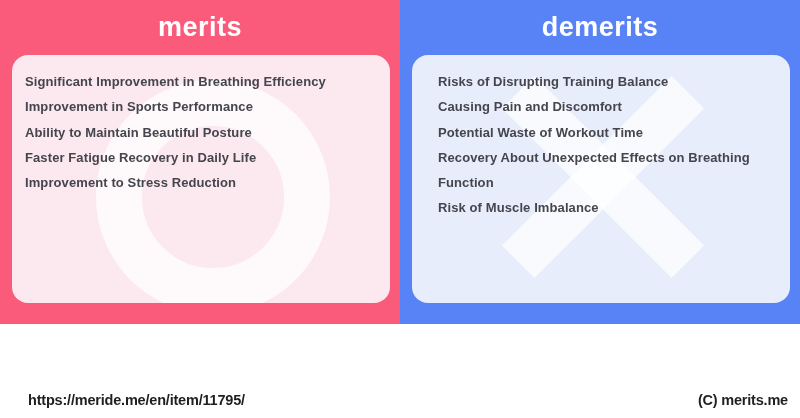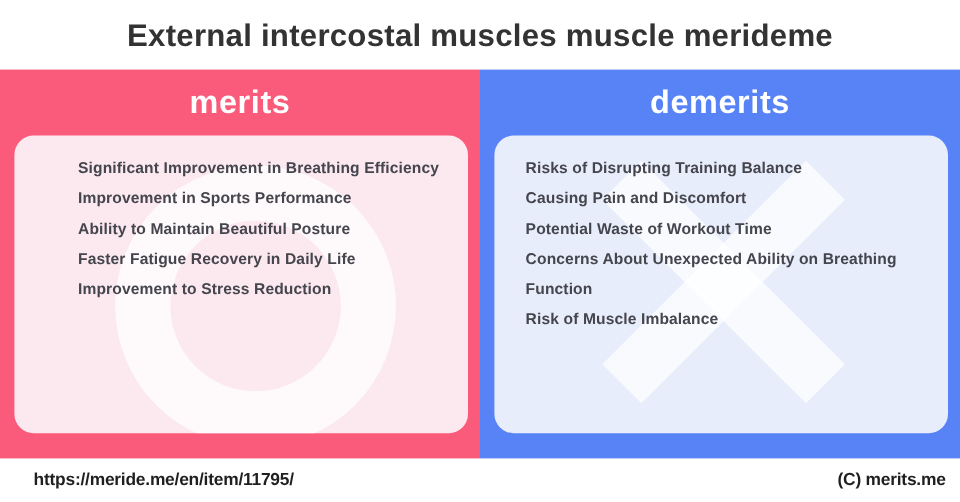--- a/index.html
+++ b/index.html
@@ -34,21 +34,21 @@
     color: #ffffff; font-size: 27px; font-weight: bold; letter-spacing: 0.5px;
   }
 
   .panel-body {
     position: relative;
     margin: 0 10px 21px 12px;
     height: 248px;
     border-radius: 16px;
     overflow: hidden;
   }
-  .panel.merits   .panel-body { background: #FCE9EF; padding-left: 40px; }
+  .panel.merits   .panel-body { background: #FCE9EF; }
   .panel.demerits .panel-body { background: #E8EDFB; padding-left: 13px; }
 
   .item-list {
     position: relative; z-index: 2;
     list-style: none;
     margin: 0; padding: 14px 4px 0 13px;
   }
   .item-list li {
     font-size: 13px; font-weight: bold; color: #45454d;
     line-height: 25.3px;
@@ -88,23 +88,20 @@
   .footer span {
     font-size: 14.5px; font-weight: 600; color: #1f1f1f;
     letter-spacing: -0.2px;
   }
 </style>
 </head>
 <body>
 
 <div class="page">
 
-  <div class="title-bar">
-    <h1>External intercostal muscles muscle merideme</h1>
-  </div>
 
   <div class="panels">
 
     <div class="panel merits">
       <div class="panel-header">
         <span>merits</span>
       </div>
       <div class="panel-body">
         <div class="o-mark"></div>
         <ul class="item-list">
@@ -123,21 +120,21 @@
       </div>
       <div class="panel-body">
         <div class="x-mark">
           <div class="bar bar1"></div>
           <div class="bar bar2"></div>
         </div>
         <ul class="item-list">
           <li>Risks of Disrupting Training Balance</li>
           <li>Causing Pain and Discomfort</li>
           <li>Potential Waste of Workout Time</li>
-          <li>Concerns About Unexpected Ability on Breathing Function</li>
+          <li>Recovery About Unexpected Effects on Breathing Function</li>
           <li>Risk of Muscle Imbalance</li>
         </ul>
       </div>
     </div>
 
   </div>
 
   <div class="footer">
     <span>https://meride.me/en/item/11795/</span>
     <span>(C) merits.me</span>

